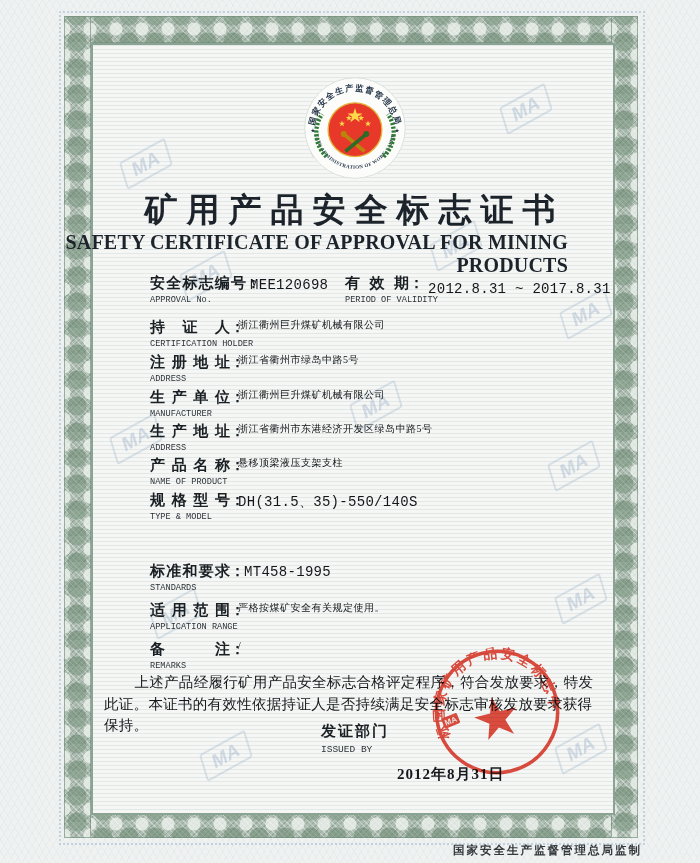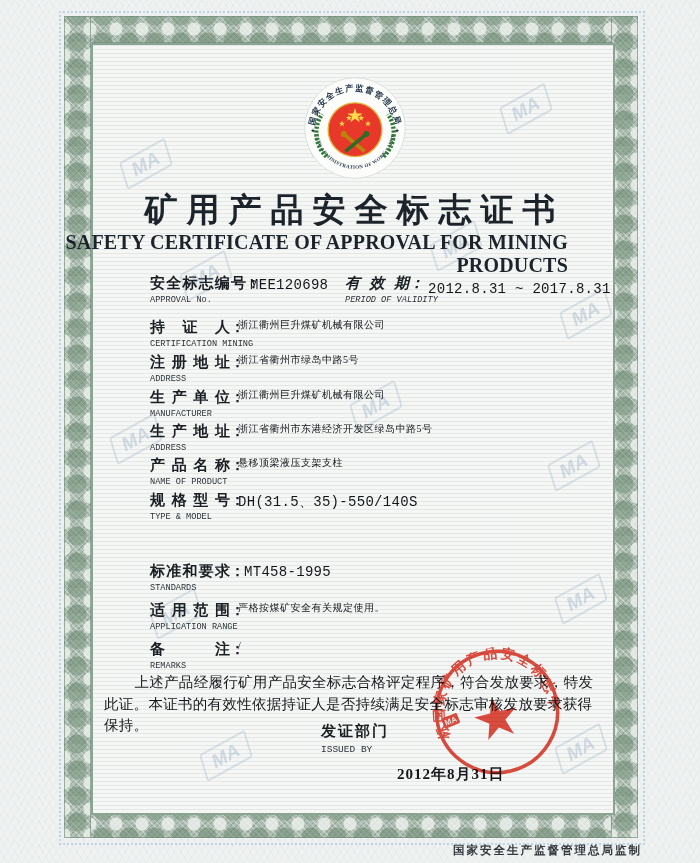--- a/index.html
+++ b/index.html
@@ -145,29 +145,29 @@
 
   <div class="title-cn">矿用产品安全标志证书</div>
   <div class="title-en">SAFETY CERTIFICATE OF APPROVAL FOR MINING PRODUCTS</div>
 
   <div class="abs" style="left:150px;top:274px;">
     <span class="lbl w6">安全标志编号</span><span class="colon">：</span>
     <div class="sub">APPROVAL No.</div>
   </div>
   <div class="abs val mono" style="left:250px;top:277px;font-size:14px;">MEE120698</div>
 
-  <div class="abs" style="left:345px;top:274px;font-style:italic;">
+  <div class="abs" style="left:345px;top:274px;">
     <span class="lbl w3">有效期</span><span class="colon">：</span>
     <div class="sub">PERIOD OF VALIDITY</div>
   </div>
   <div class="abs val mono" style="left:428px;top:281px;font-size:14px;">2012.8.31 ~ 2017.8.31</div>
 
   <div class="abs" style="left:150px;top:318px;">
     <span class="lbl">持证人</span><span class="colon">：</span>
-    <div class="sub">CERTIFICATION MINING</div>
+    <div class="sub">CERTIFICATION HOLDER</div>
   </div>
   <div class="abs val" style="left:238px;top:318px;">浙江衢州巨升煤矿机械有限公司</div>
 
   <div class="abs" style="left:150px;top:353px;">
     <span class="lbl">注册地址</span><span class="colon">：</span>
     <div class="sub">ADDRESS</div>
   </div>
   <div class="abs val" style="left:238px;top:353px;">浙江省衢州市绿岛中路5号</div>
 
   <div class="abs" style="left:150px;top:388px;">

